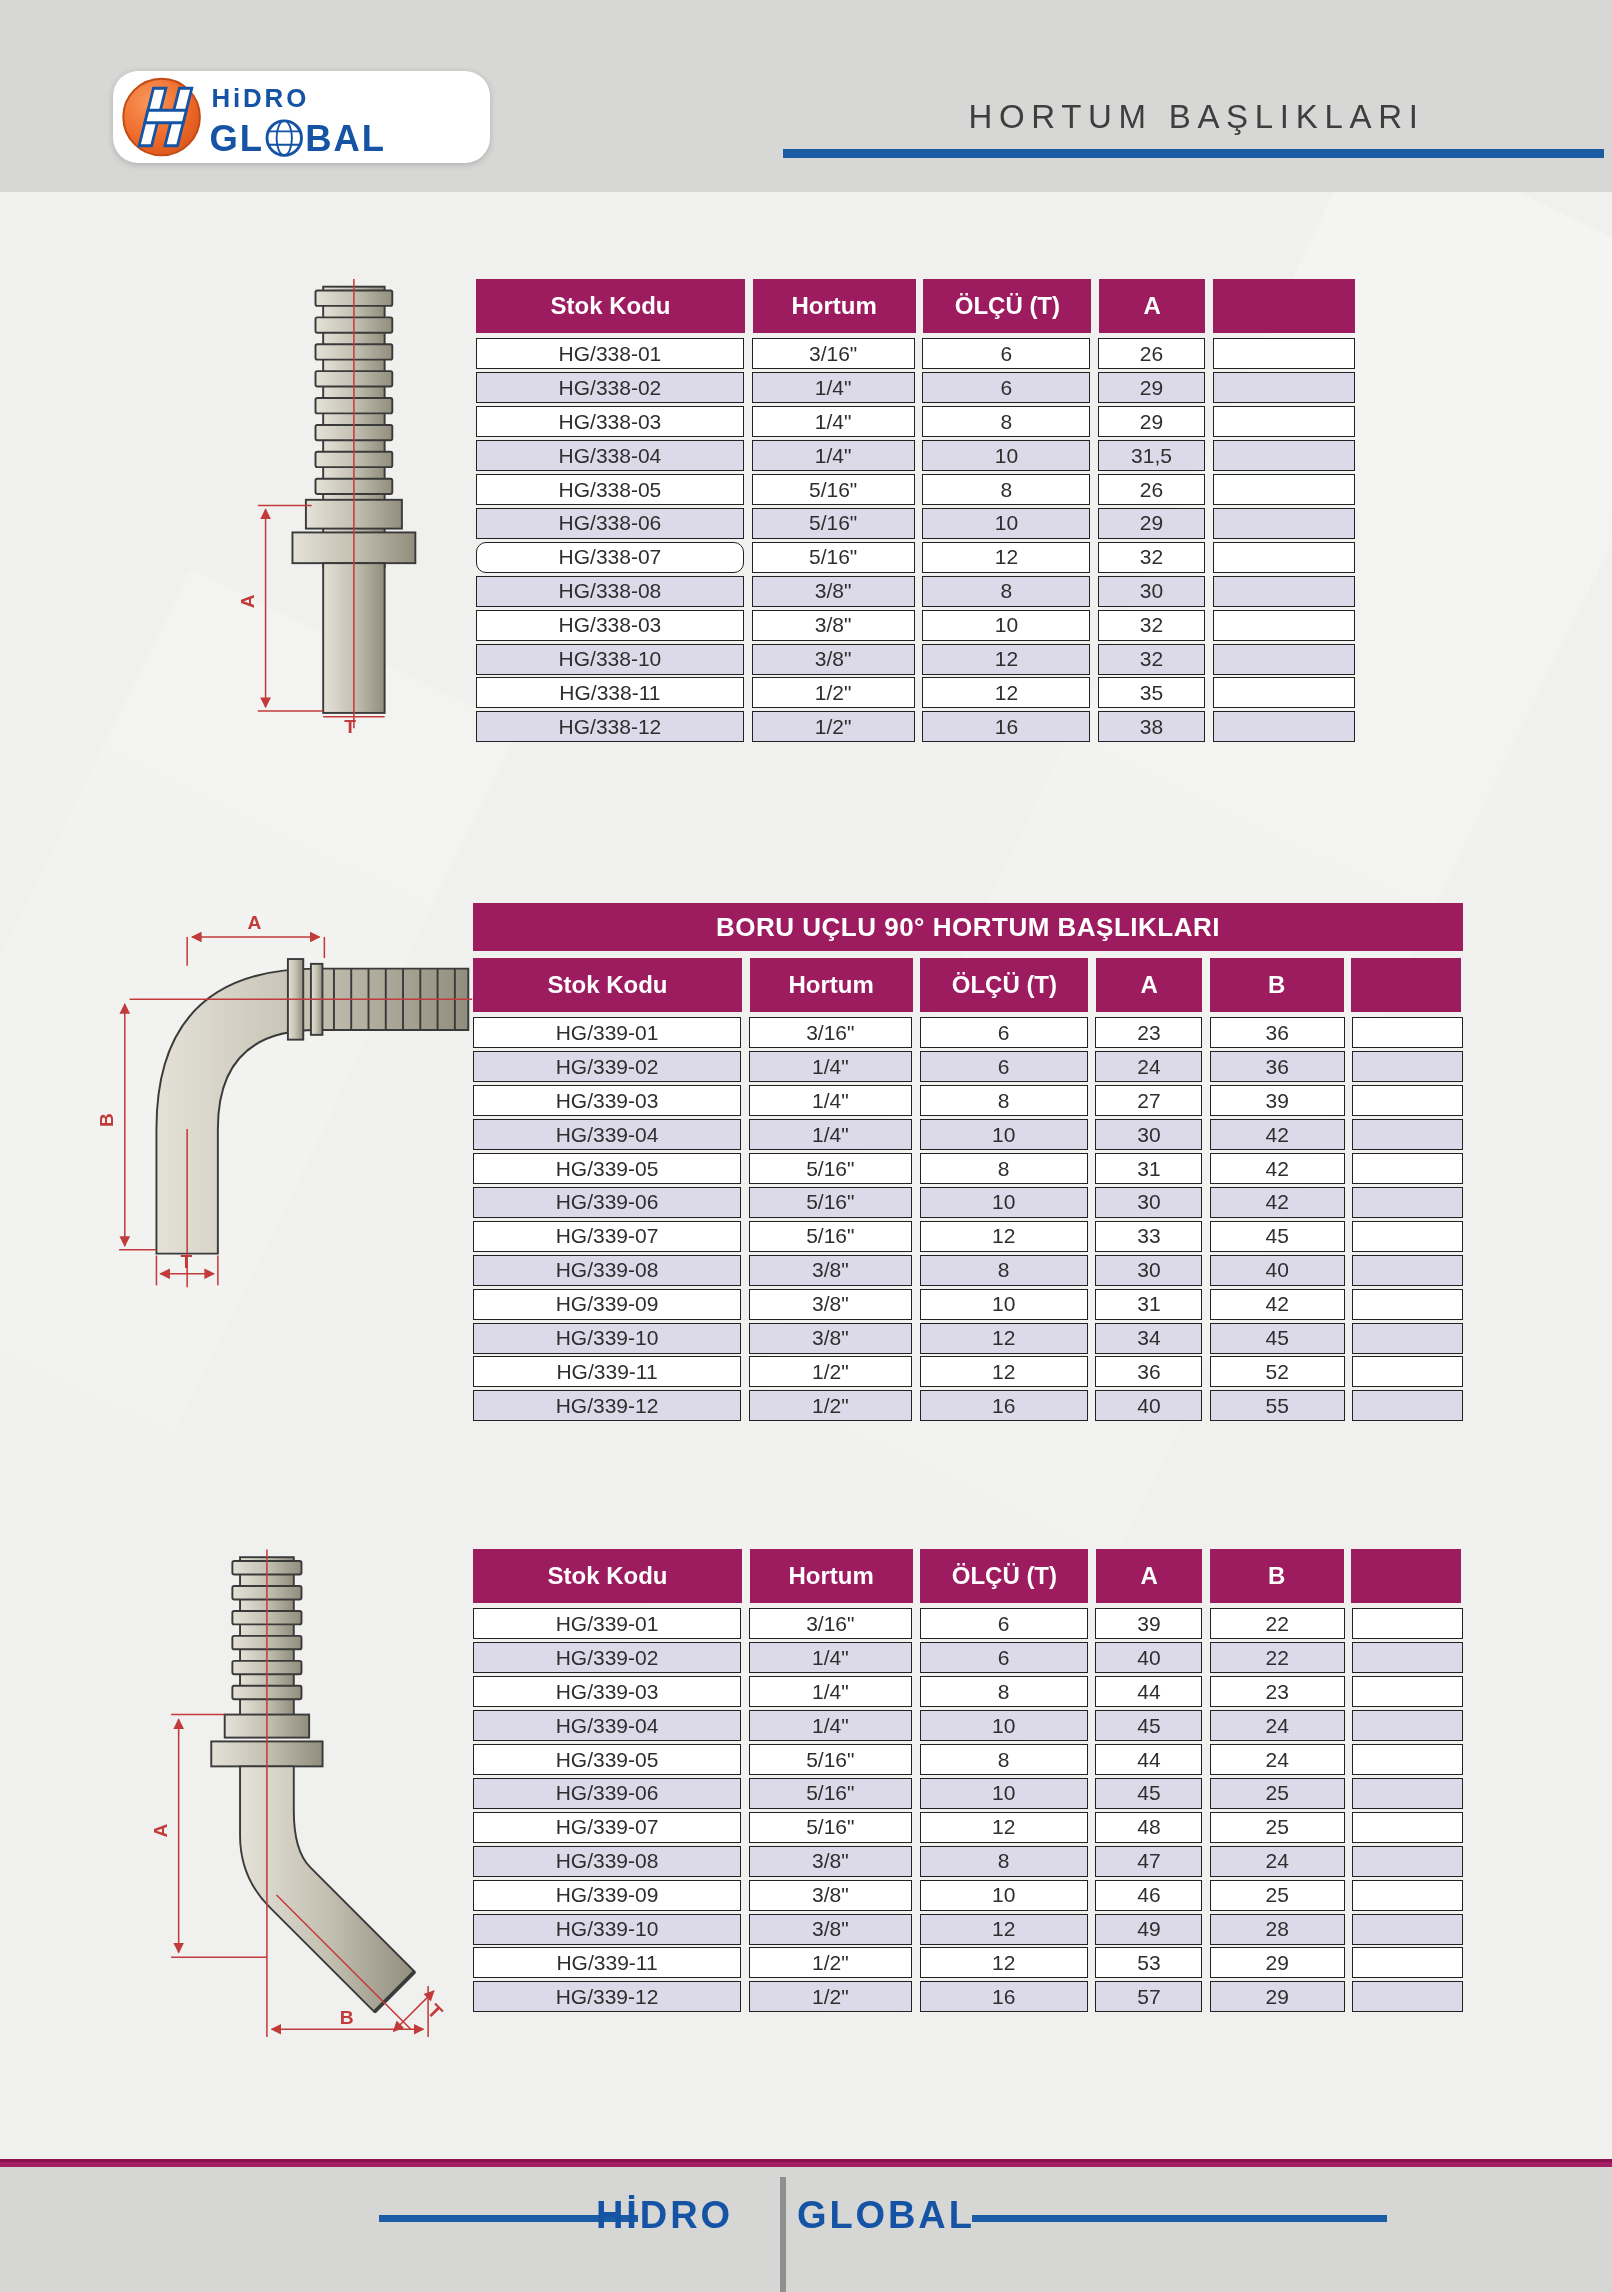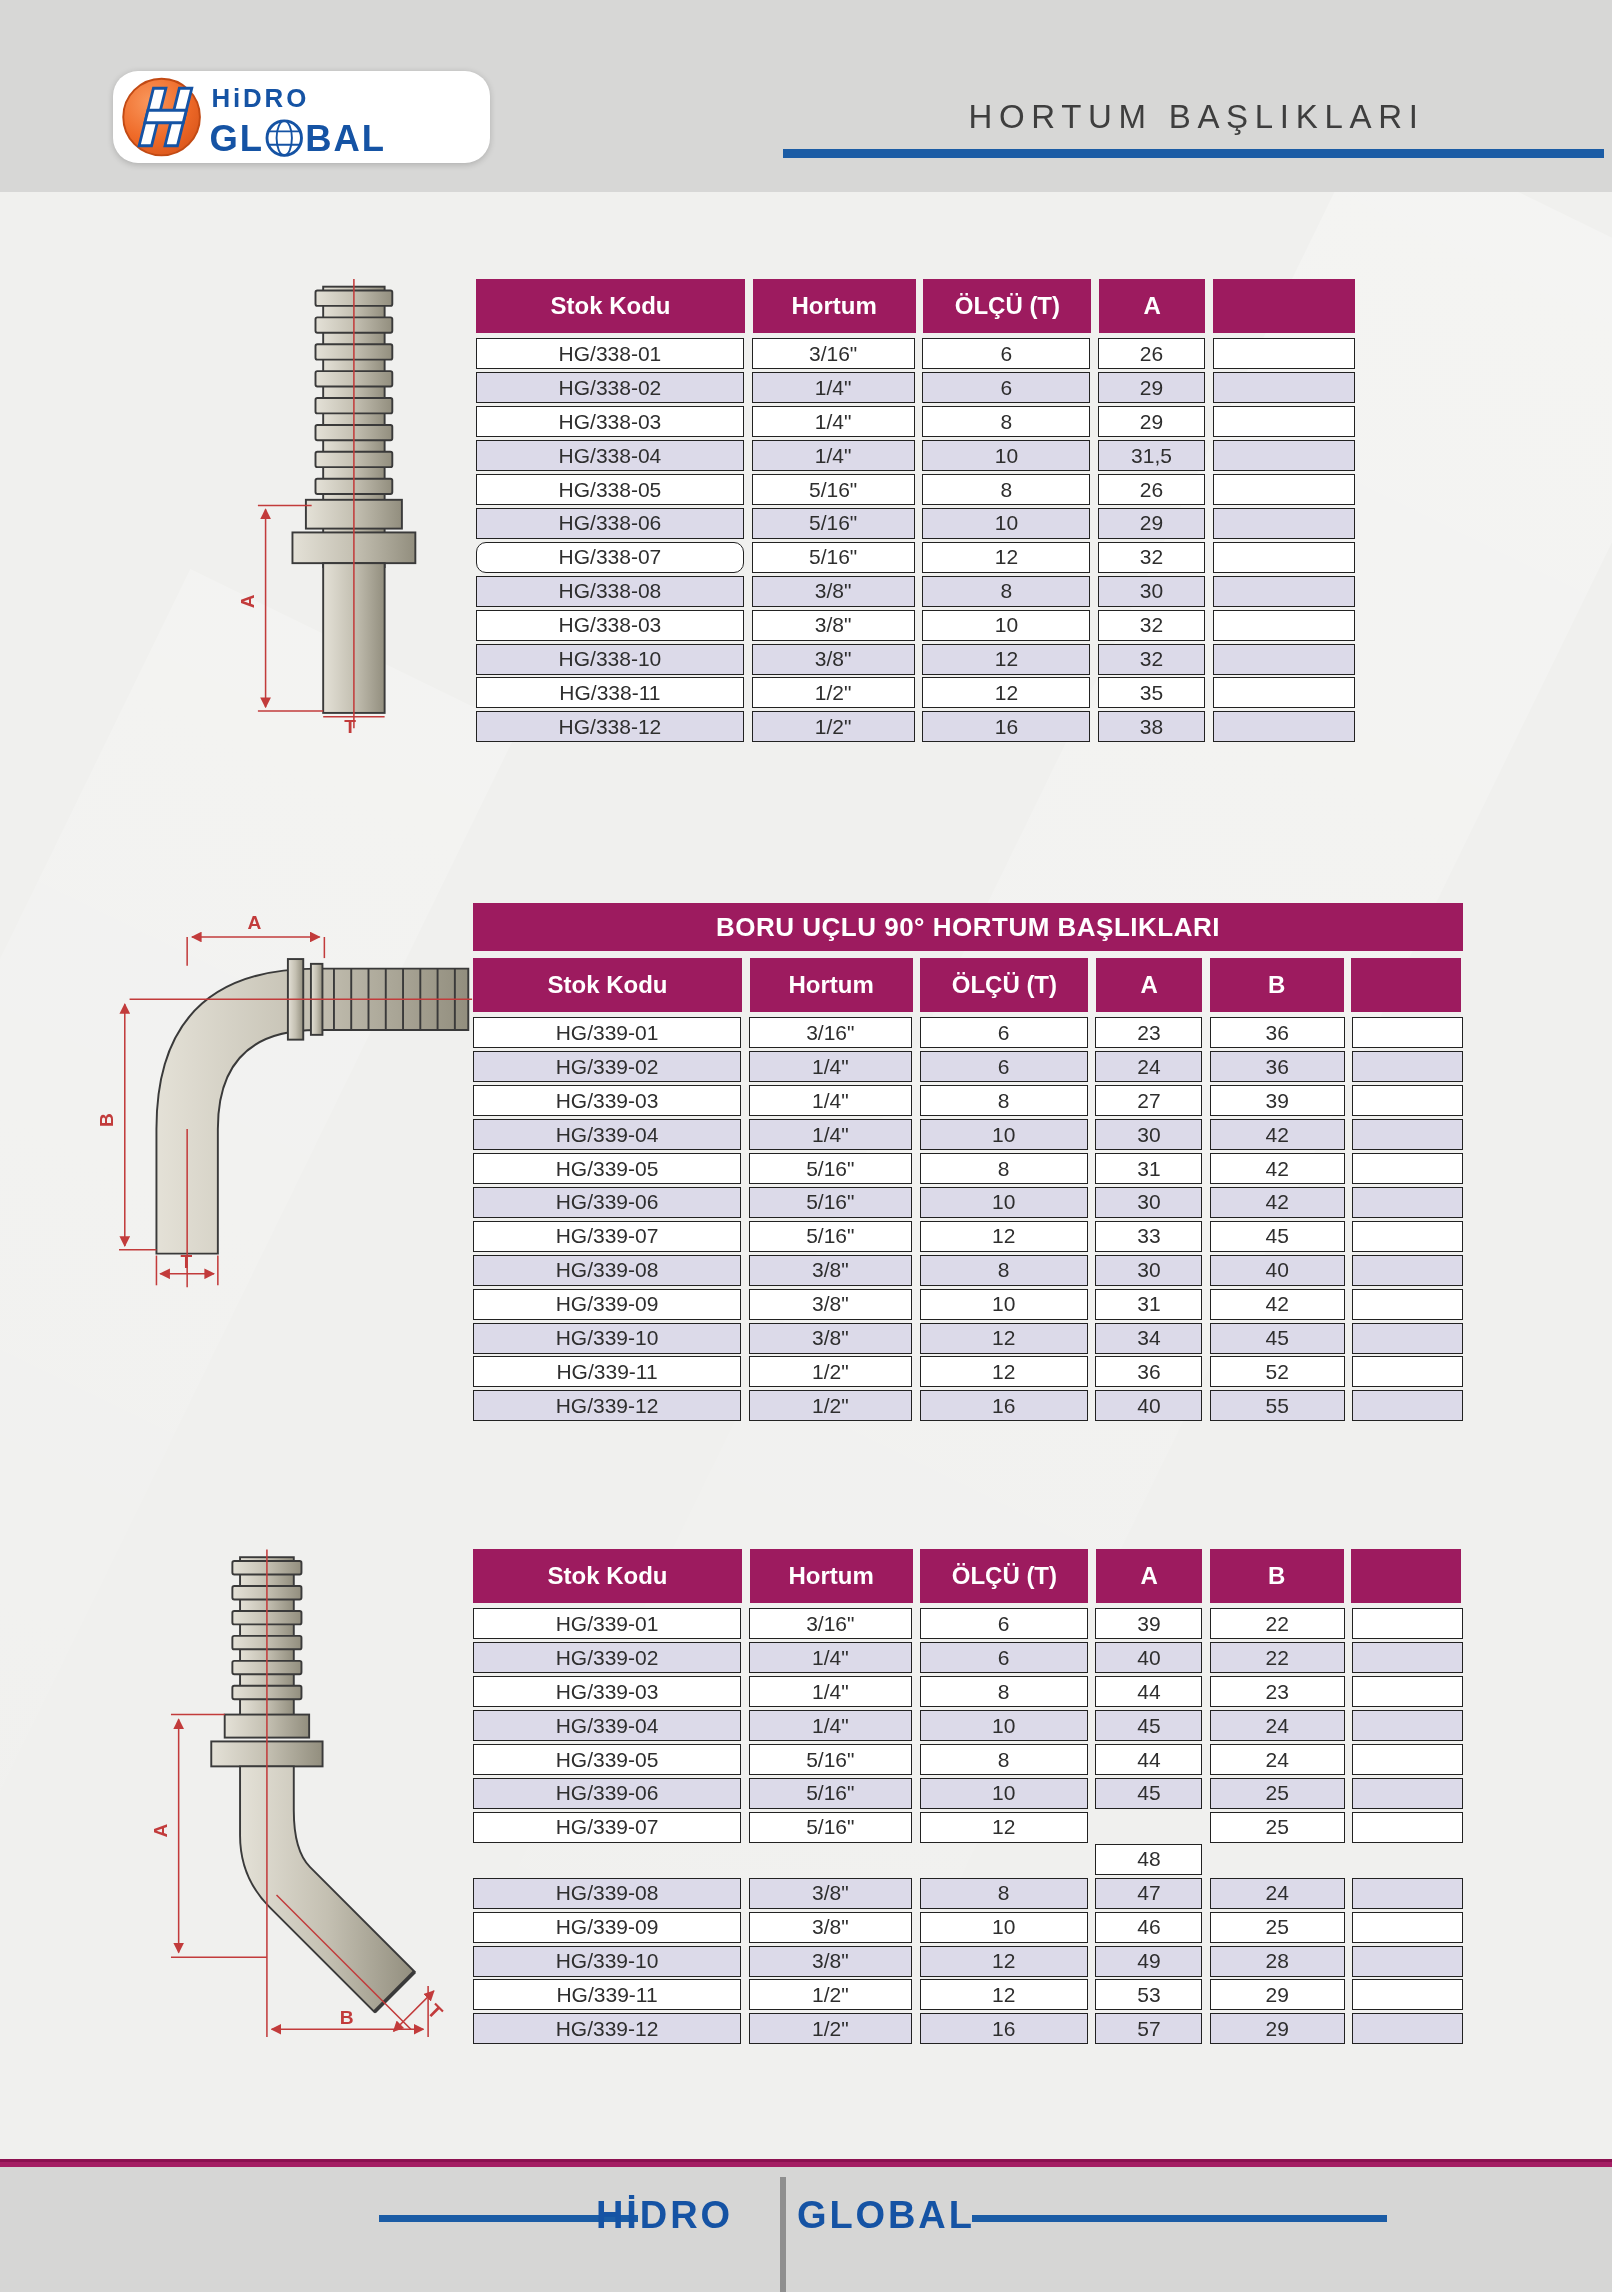--- a/index.html
+++ b/index.html
@@ -439,21 +439,21 @@
           <div class="cell" style="width: 163px;">5/16"</div>
           <div class="cell" style="width: 168px;">10</div>
           <div class="cell" style="width: 106px;">45</div>
           <div class="cell" style="width: 134px;">25</div>
           <div class="cell" style="width: 110px;"></div>
         </div>
         <div class="trow">
           <div class="cell" style="width: 269px;">HG/339-07</div>
           <div class="cell" style="width: 163px;">5/16"</div>
           <div class="cell" style="width: 168px;">12</div>
-          <div class="cell" style="width: 106px; margin-top: 32px;">48</div>
+          <div class="cell" style="width: 106px;">48</div>
           <div class="cell" style="width: 134px;">25</div>
           <div class="cell" style="width: 110px;"></div>
         </div>
         <div class="trow alt">
           <div class="cell" style="width: 269px;">HG/339-08</div>
           <div class="cell" style="width: 163px;">3/8"</div>
           <div class="cell" style="width: 168px;">8</div>
           <div class="cell" style="width: 106px;">47</div>
           <div class="cell" style="width: 134px;">24</div>
           <div class="cell" style="width: 110px;"></div>

